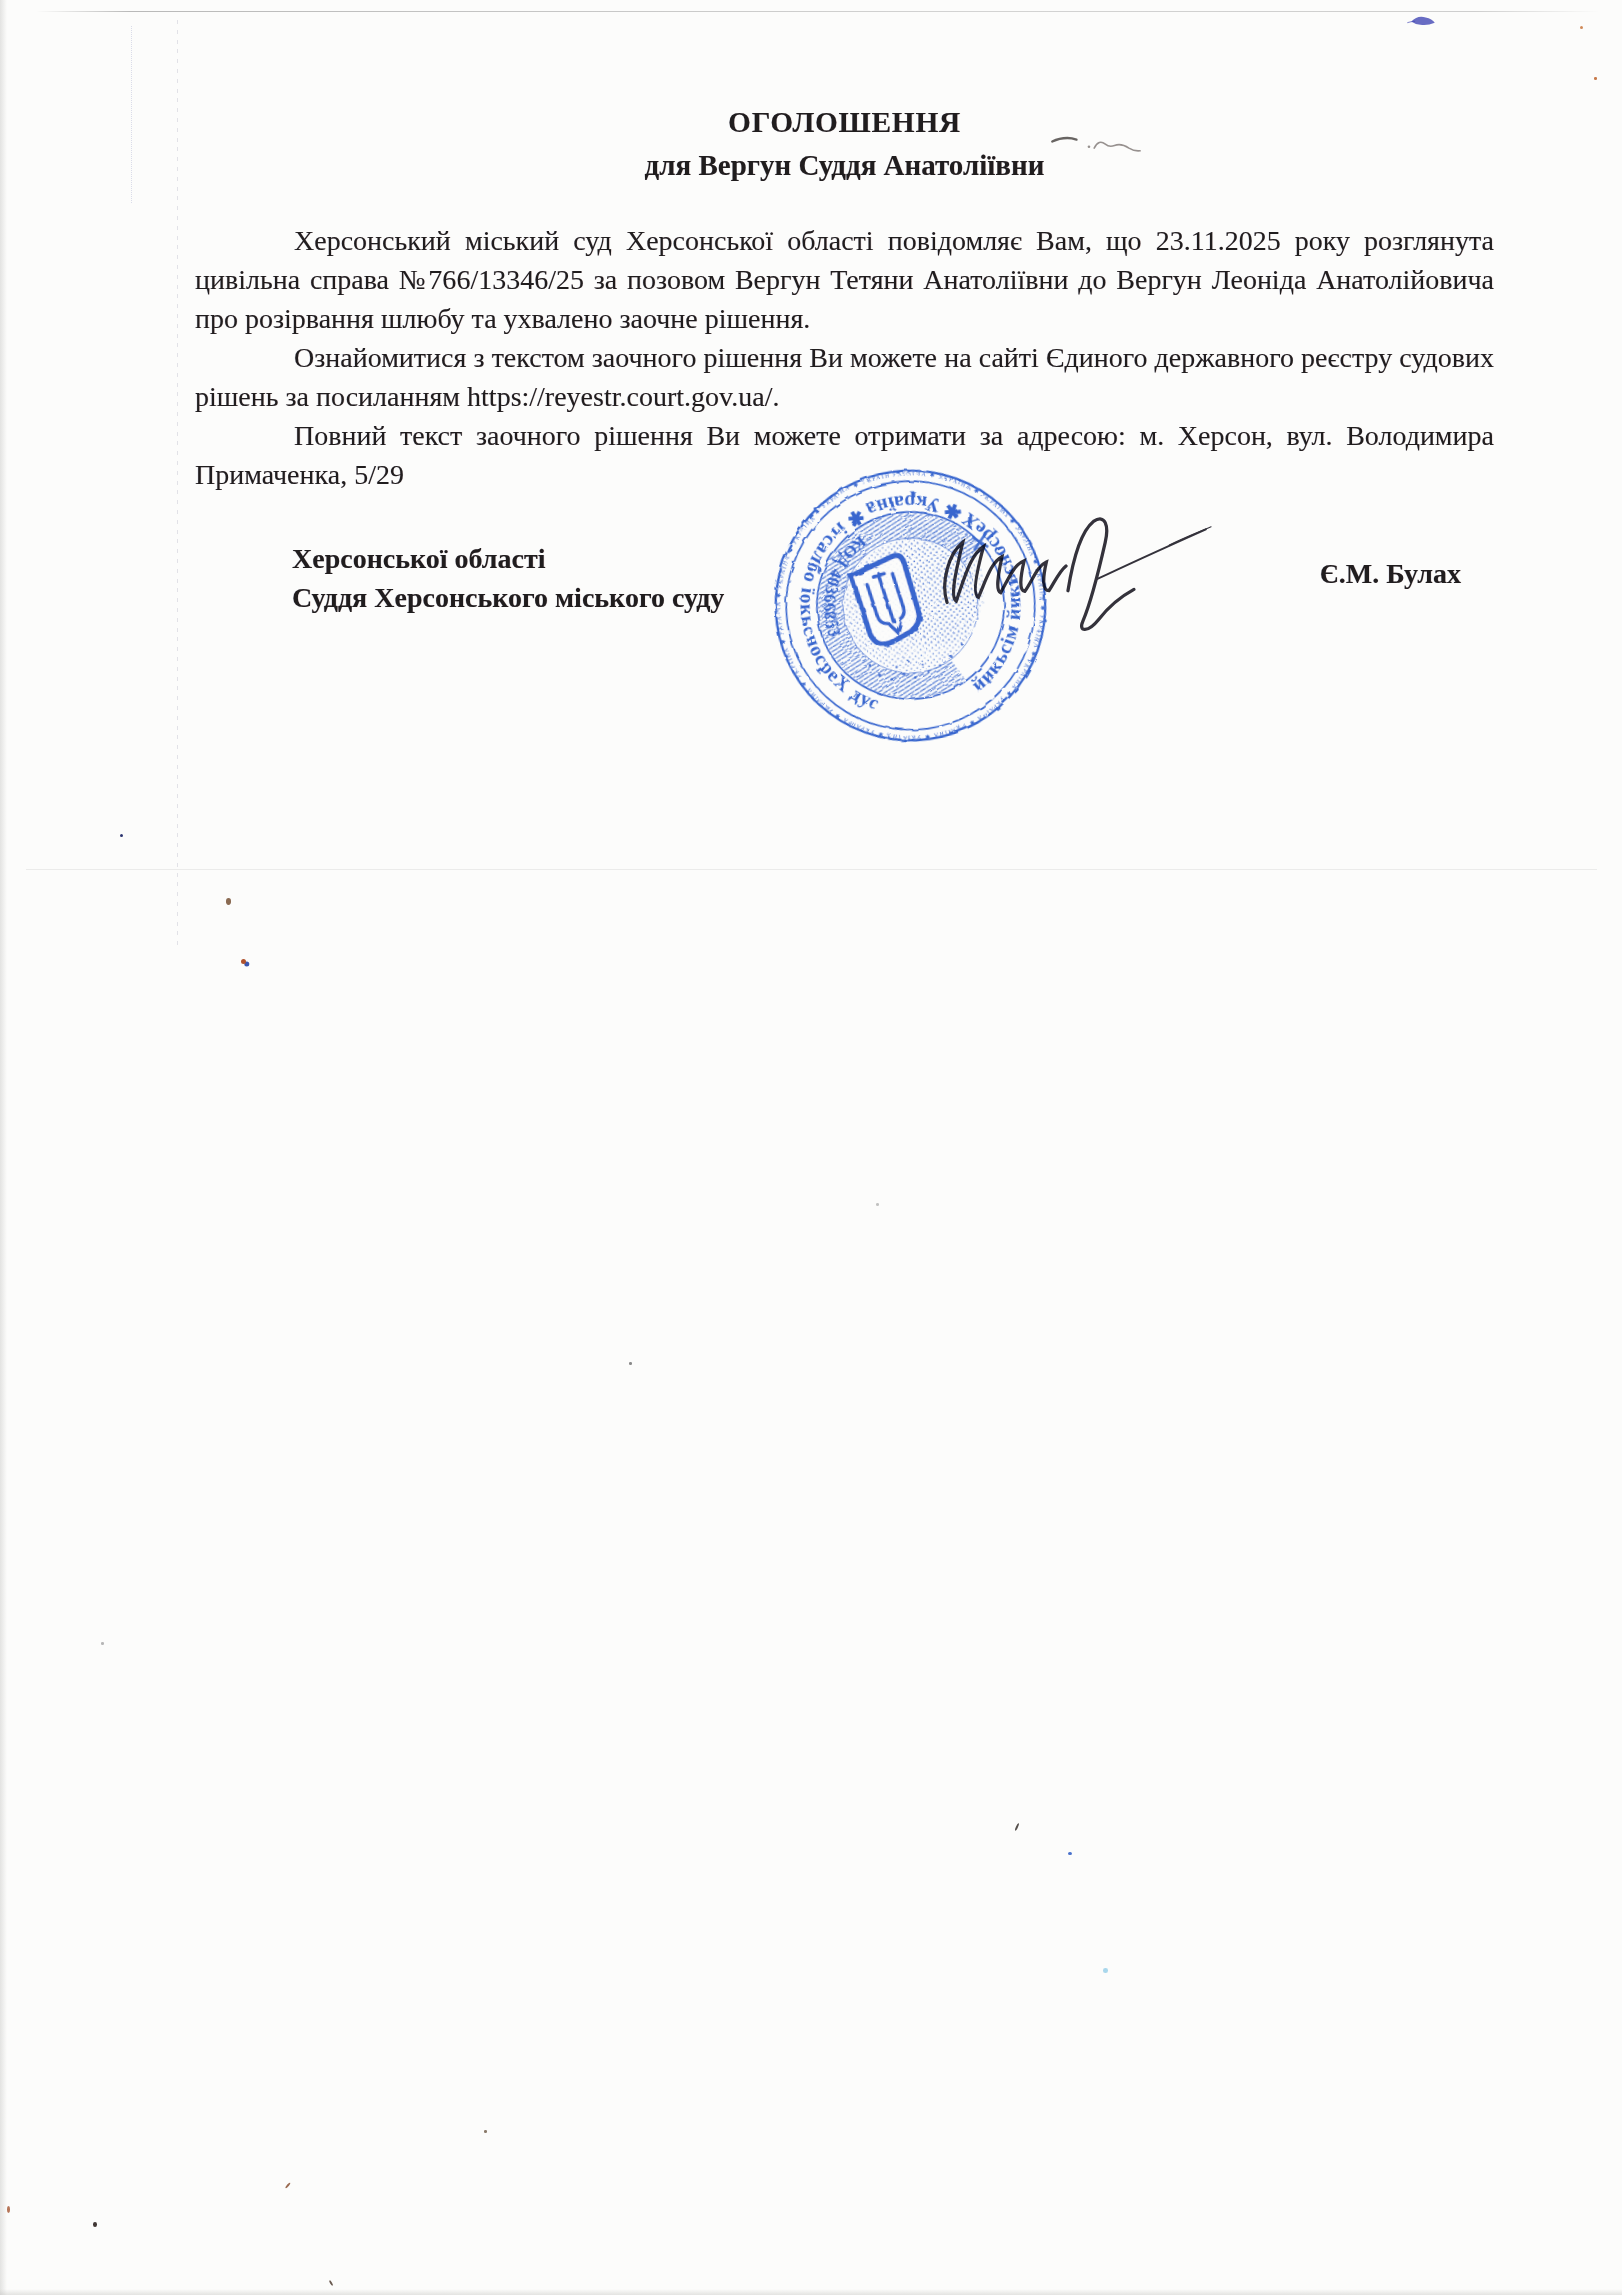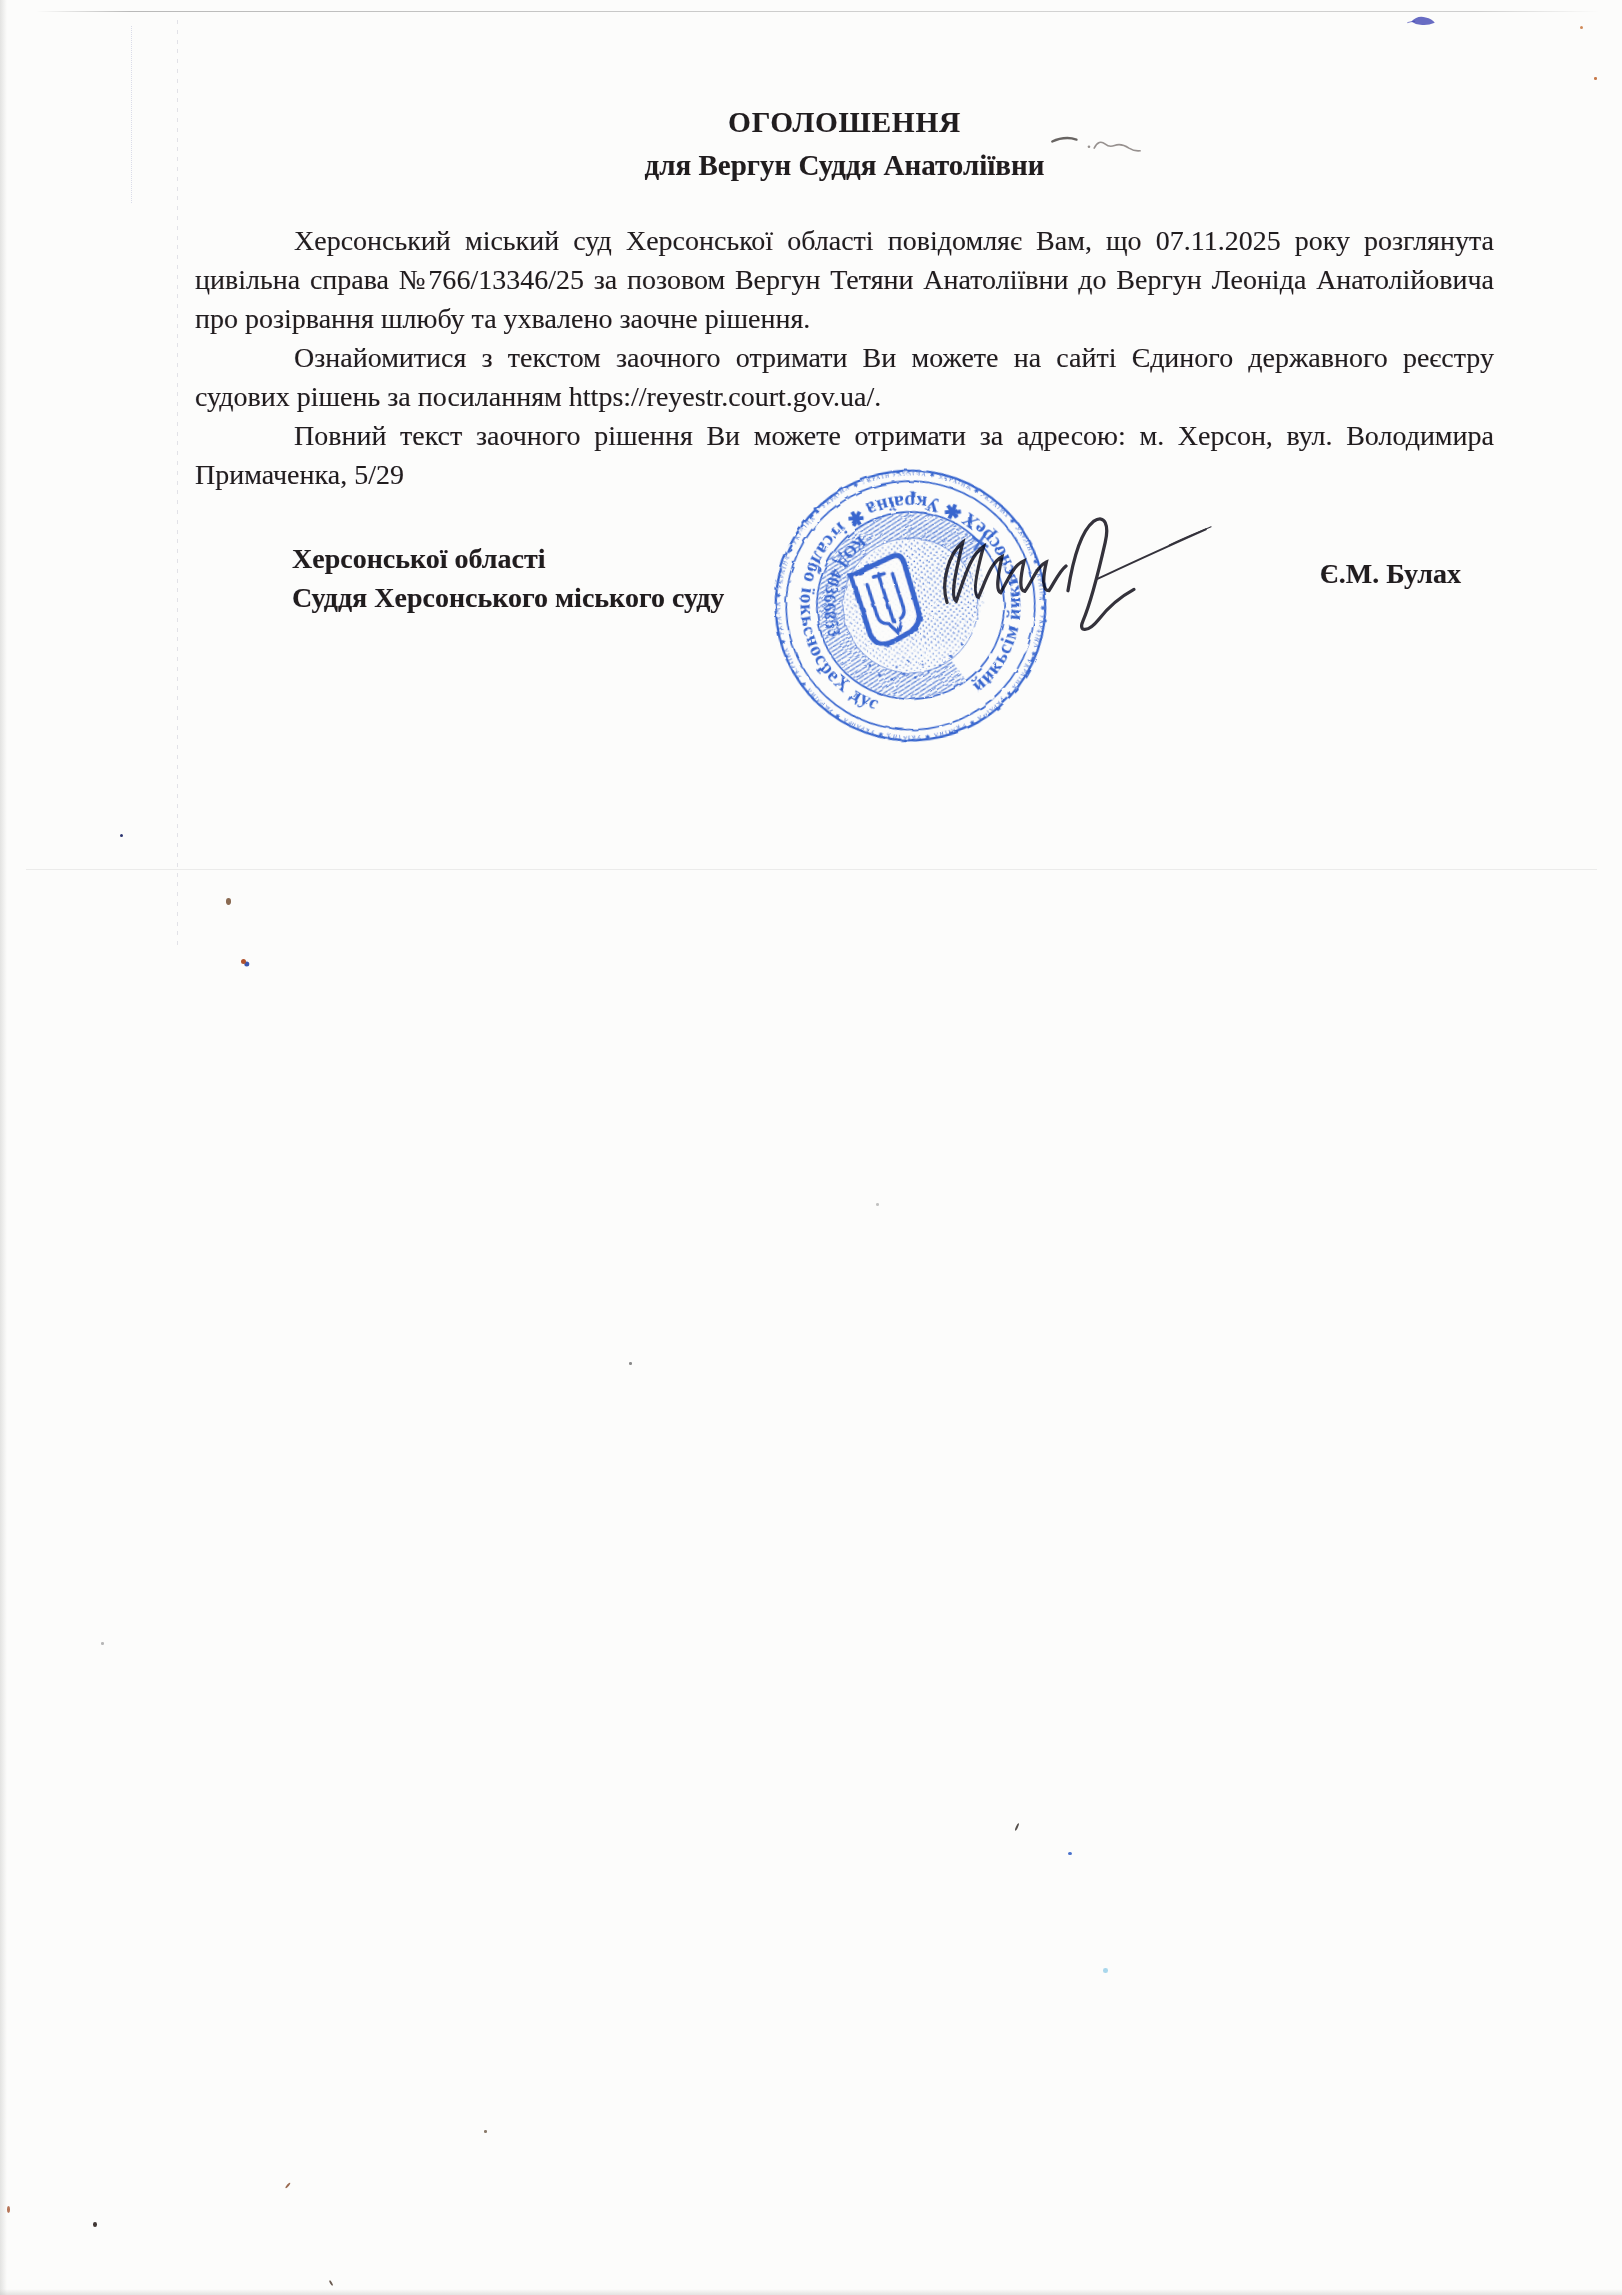--- a/index.html
+++ b/index.html
@@ -46,22 +46,22 @@
   <div class="fold-line-a"></div>
   <div class="fold-line-b"></div>
   <div class="scan-band"></div>
   <div class="left-edge-shade"></div>
   <div class="bottom-edge-shade"></div>
 
   <div class="doc-title doc-text">ОГОЛОШЕННЯ</div>
   <div class="doc-subtitle doc-text">для Вергун Суддя Анатоліївни</div>
 
   <div class="body-text doc-text">
-    <p>Херсонський міський суд Херсонської області повідомляє Вам, що 07.11.2025 року розглянута цивільна справа №766/13346/25 за позовом Вергун Тетяни Анатоліївни до Вергун Леоніда Анатолійовича про розірвання шлюбу та ухвалено заочне рішення.</p>
-    <p>Ознайомитися з текстом заочного отримати Ви можете на сайті Єдиного державного реєстру судових рішень за посиланням https://reyestr.court.gov.ua/.</p>
+    <p>Херсонський міський суд Херсонської області повідомляє Вам, що 23.11.2025 року розглянута цивільна справа №766/13346/25 за позовом Вергун Тетяни Анатоліївни до Вергун Леоніда Анатолійовича про розірвання шлюбу та ухвалено заочне рішення.</p>
+    <p>Ознайомитися з текстом заочного рішення Ви можете на сайті Єдиного державного реєстру судових рішень за посиланням https://reyestr.court.gov.ua/.</p>
     <p>Повний текст заочного рішення Ви можете отримати за адресою: м. Херсон, вул. Володимира Примаченка, 5/29</p>
   </div>
 
   <div class="sig-role doc-text">
     <div>Херсонської області</div>
     <div>Суддя Херсонського міського суду</div>
   </div>
   <div class="sig-name doc-text">Є.М. Булах</div>
 
   <div class="stamp-wrap">

